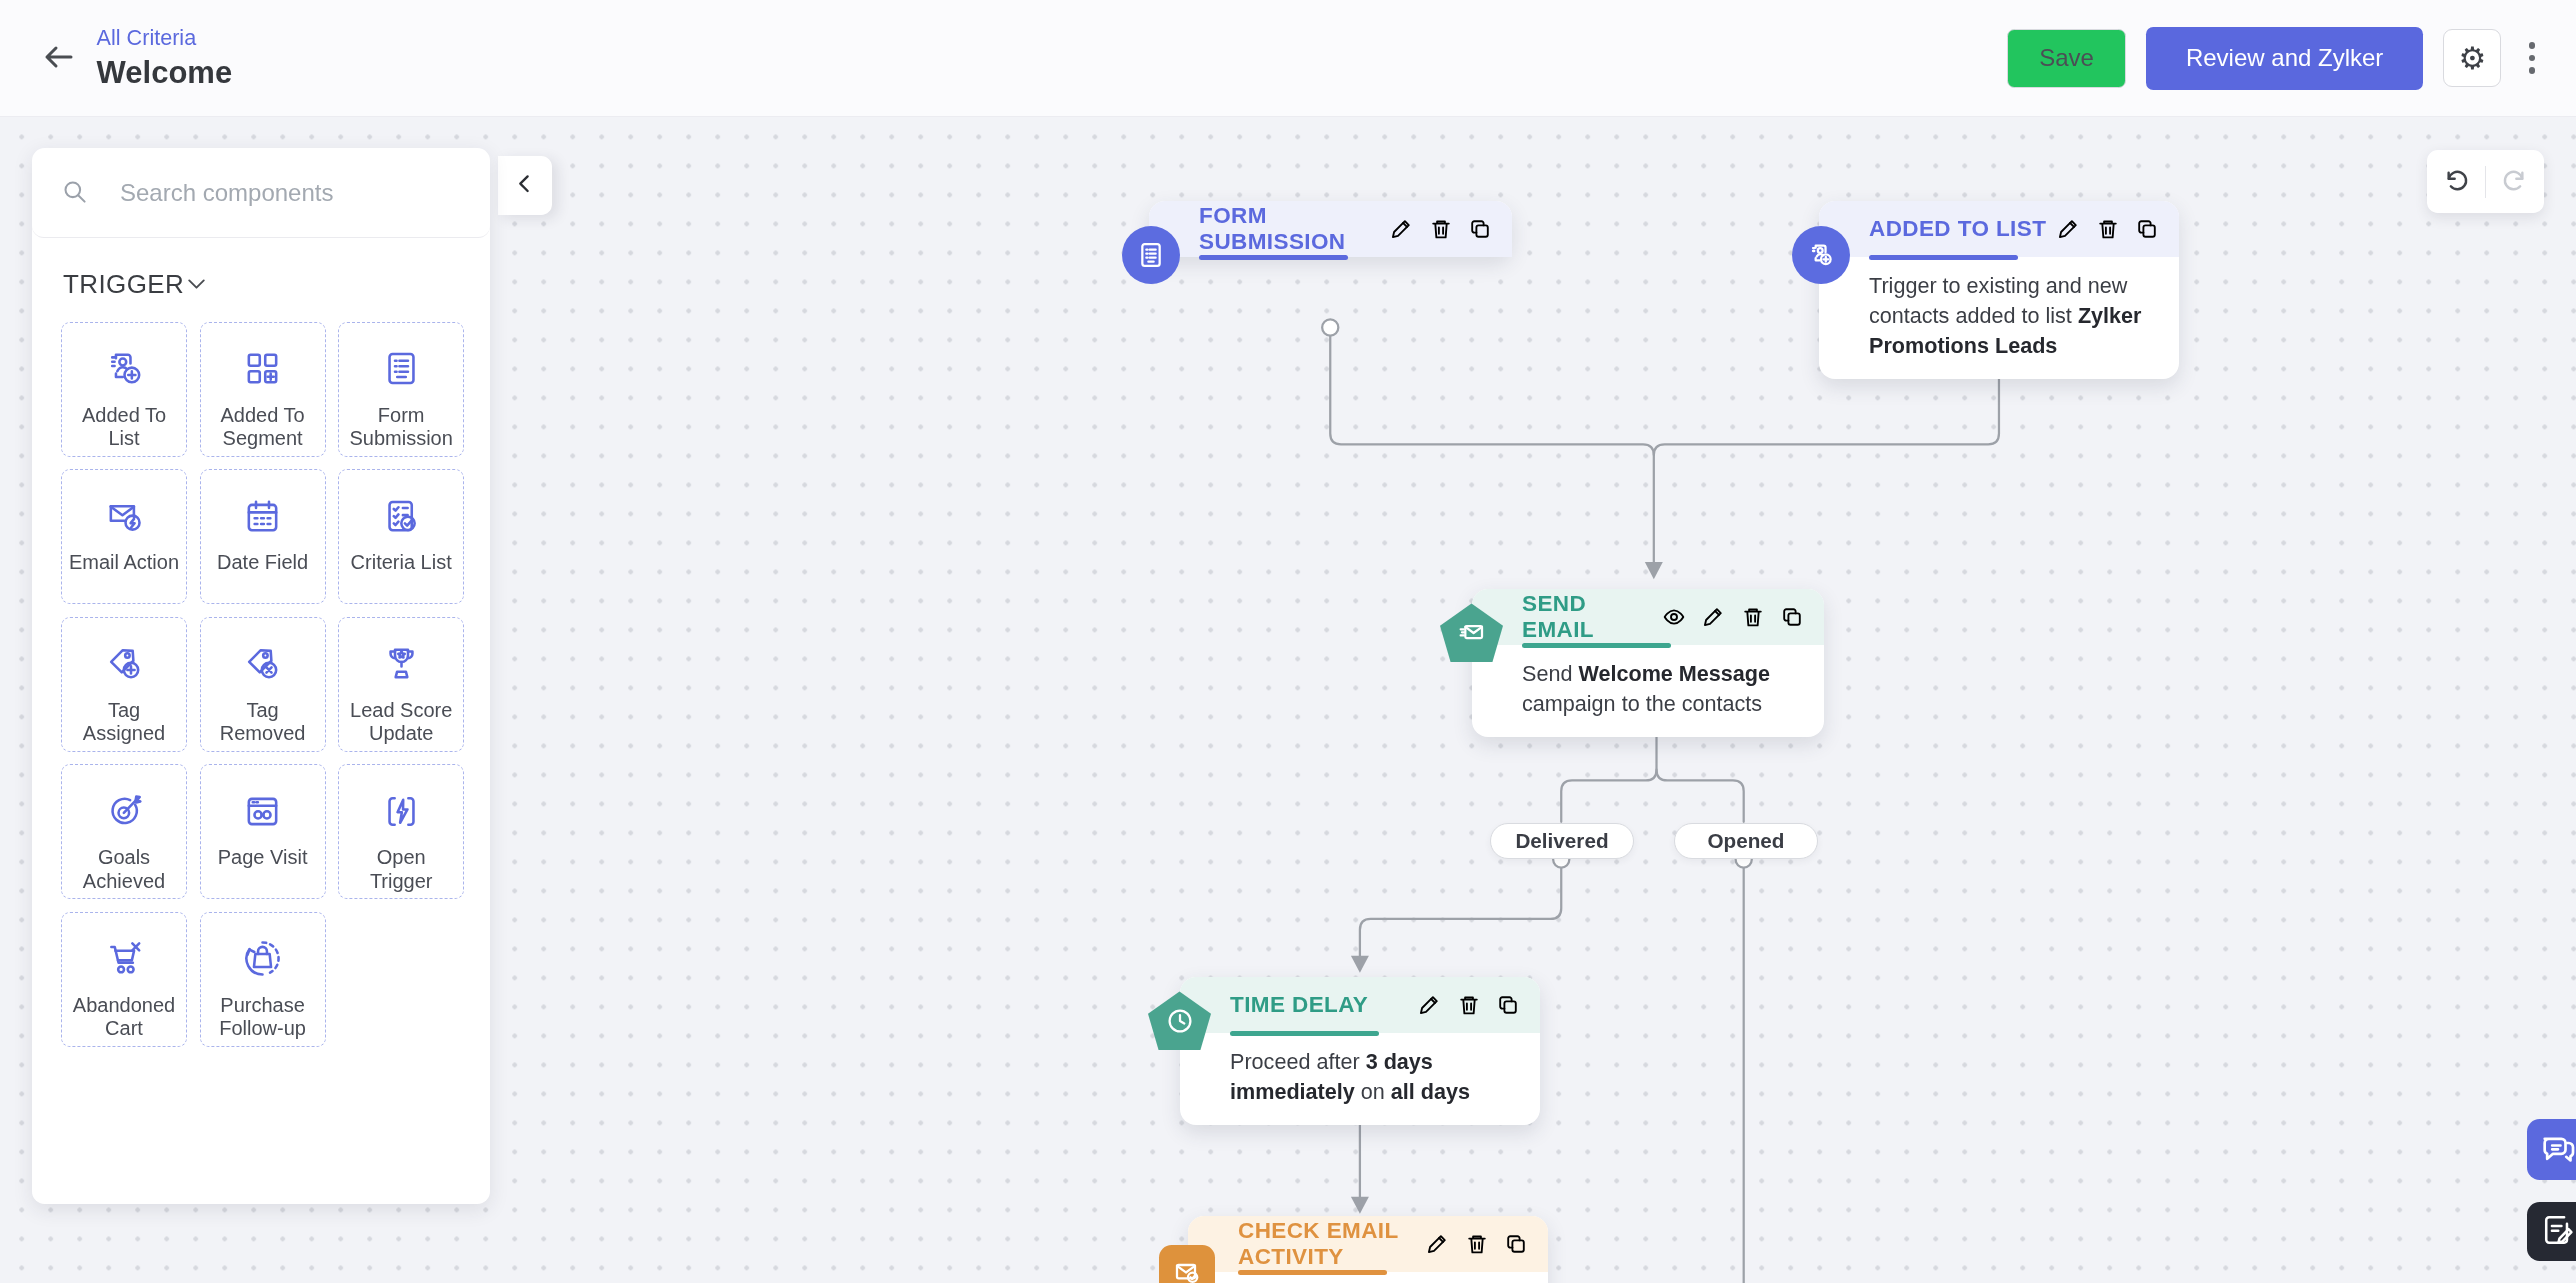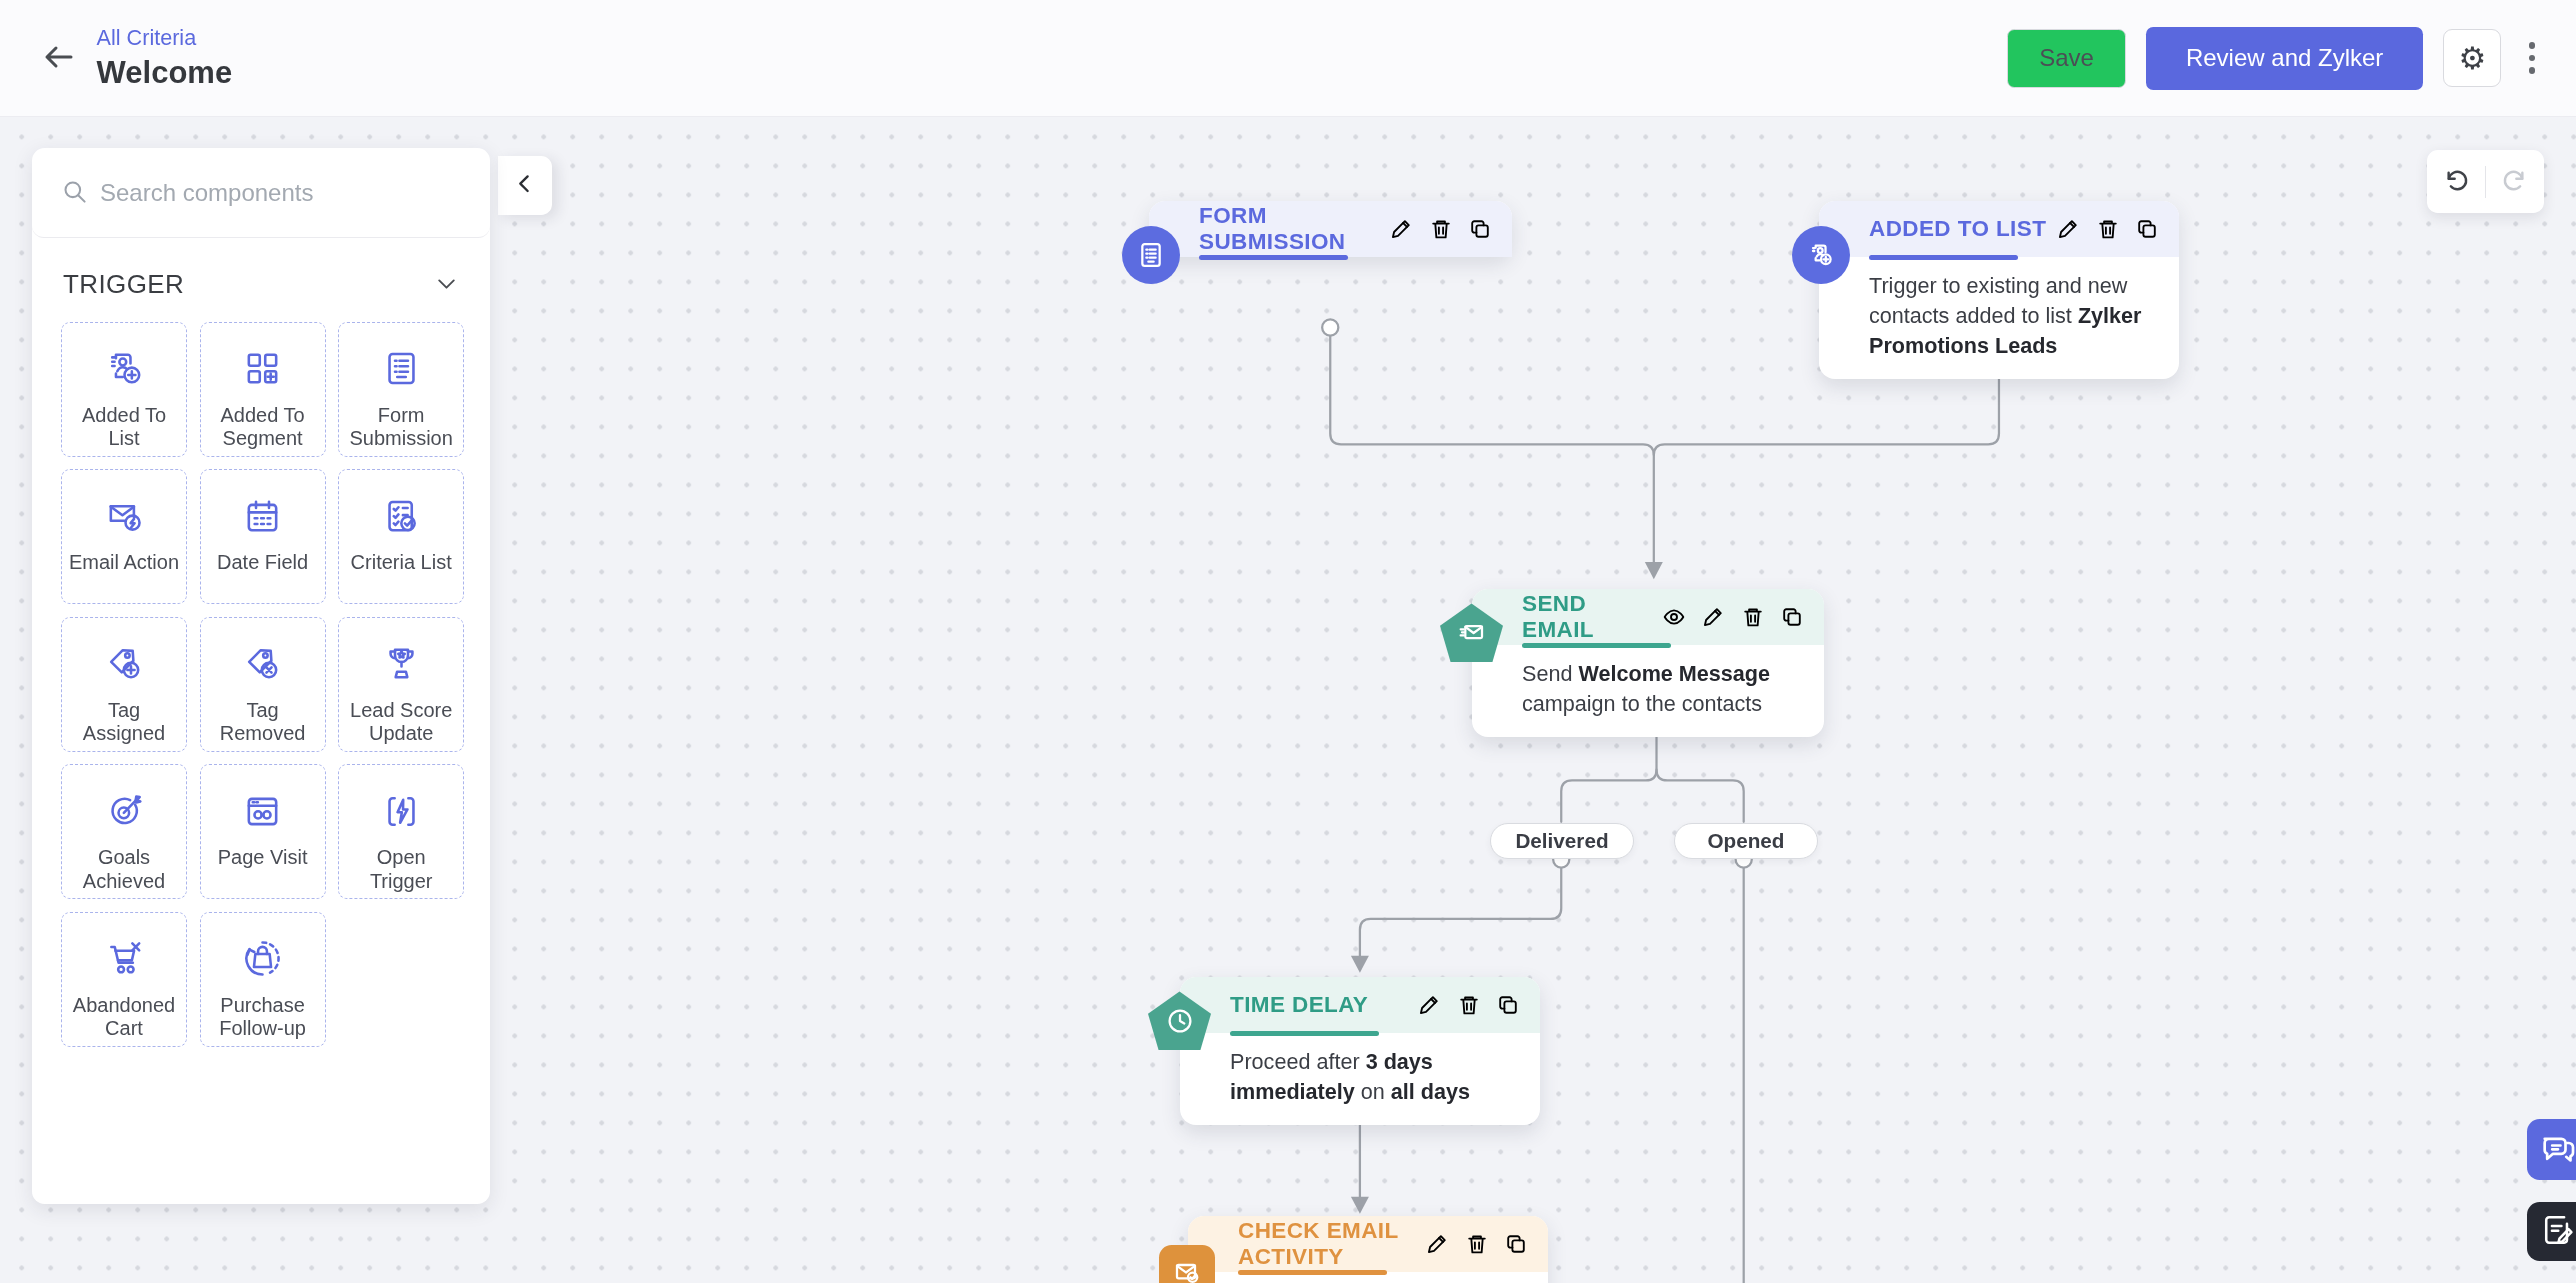--- a/index.html
+++ b/index.html
@@ -27,24 +27,24 @@
   
   .canvas { position:absolute; left:0; top:117px; width:2576px; height:1167px;
             background:#f2f3f7;
             background-image:radial-gradient(#d6d8de 2px, transparent 2.5px);
             background-size:29px 29px; background-position:7.2px 5.4px; }
   .wires { position:absolute; left:0; top:0; z-index:1; }
 
   
   .sidebar { position:absolute; left:32px; top:31px; width:458px; height:1056px; background:#fff;
              border-radius:12.6px; box-shadow:0 5.4px 20px rgba(40,44,63,.10); z-index:20; }
-  .search-row { height:90px; display:flex; align-items:center; gap:12px; padding:0 29px; border-bottom:0.9px solid #ebebef;border-radius:12px; }
+  .search-row { height:90px; display:flex; align-items:center; gap:32px; padding:0 29px; border-bottom:0.9px solid #ebebef;border-radius:12px; }
   .search-input { border:none; outline:none; font-family:inherit; font-size:24px; color:#3b3e45; flex:1; background:transparent; }
   .search-input::placeholder { color:#a3a9b1; }
-  .section-head { display:flex; align-items:center; justify-content:space-between; padding:31px 31px 21.6px 31px; cursor:pointer; }
+  .section-head { display:flex; align-items:center; justify-content:flex-start; padding:31px 31px 21.6px 31px; cursor:pointer; }
   .section-label { font-size:26px; color:#3a3d42; letter-spacing:0.4px; }
   .tile-grid { display:grid; grid-template-columns:repeat(3,126px); gap:12.6px; padding:0 29px; }
   .tile { width:126px; height:135px; border:1.8px dashed #aab4ec; border-radius:9px; background:#fff;
           display:flex; flex-direction:column; align-items:center; justify-content:flex-start; padding-top:20px; cursor:grab; }
   .tile-icon { height:52px; display:flex; align-items:center; justify-content:center; }
   .tile-label { margin-top:9px; font-size:20px; line-height:1.16; color:#4a4d55; text-align:center; padding:0 5.4px; }
   .collapse-btn { position:absolute; left:498px; top:39px; width:54px; height:59px; background:#fff;
                   border:none; border-radius:0 10.8px 10.8px 0; box-shadow:5.4px 3.6px 12.6px rgba(40,44,63,.10);
                   display:flex; align-items:center; justify-content:center; cursor:pointer; z-index:19; }
 

